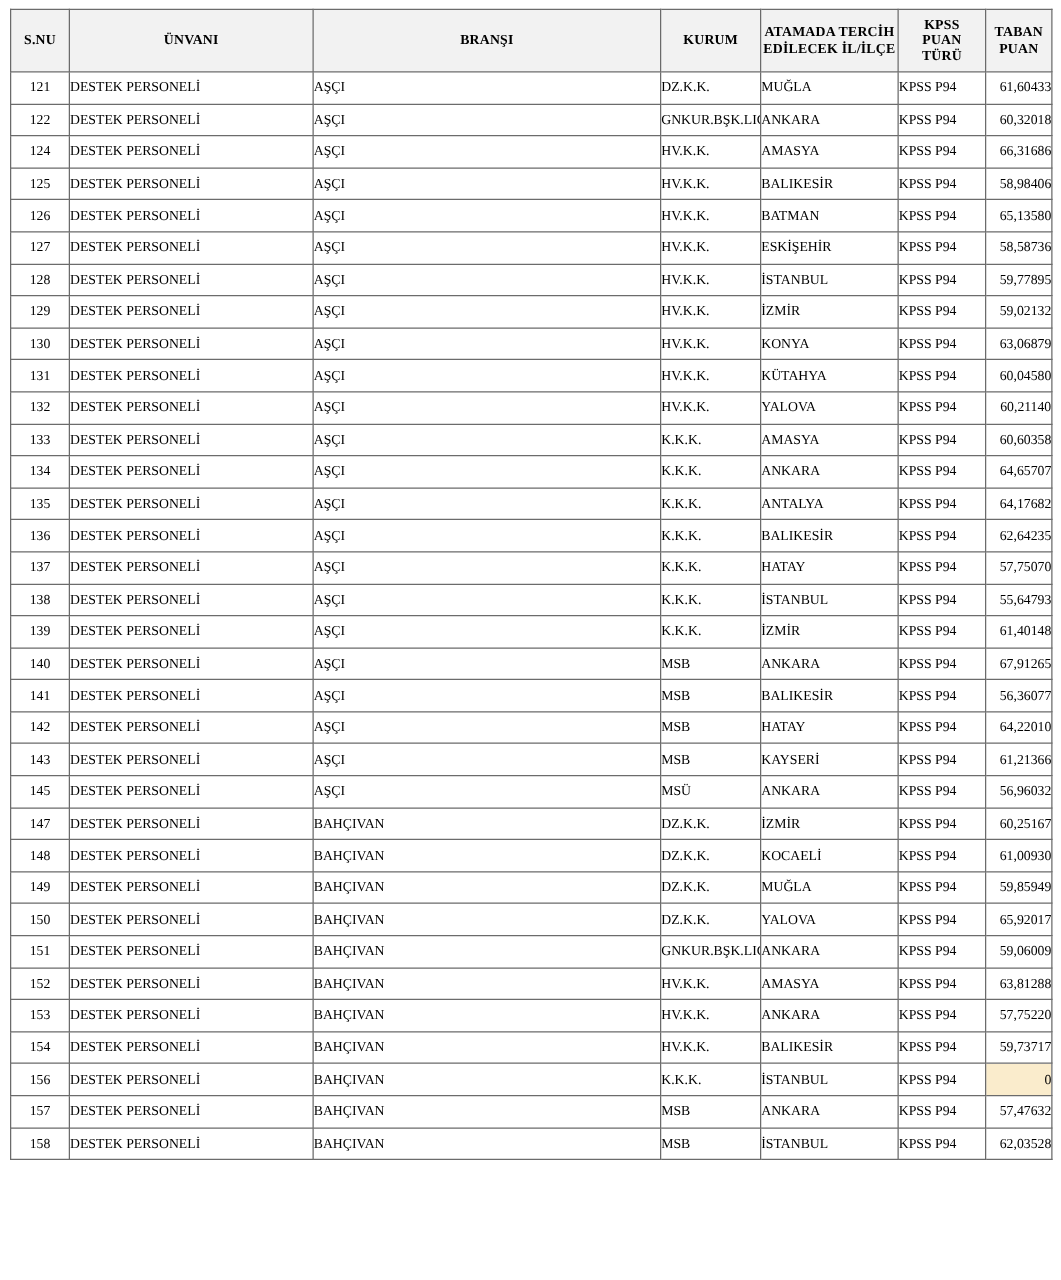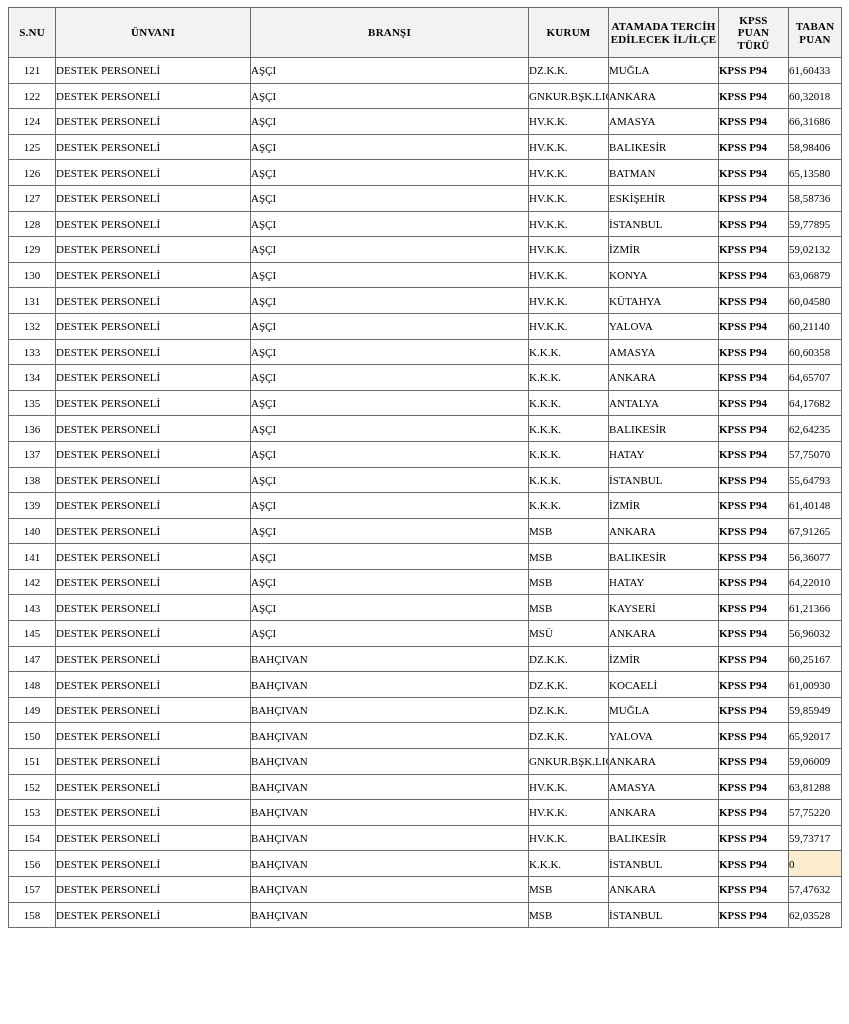--- a/index.html
+++ b/index.html
@@ -59,24 +59,23 @@
   td.c-kurum,
   td.c-il {
     text-align: left;
     padding-left: 4px;
     font-size: 10.5px;
   }
   td.c-tur {
     text-align: left;
     padding-left: 4px;
     font-size: 10.5px;
-    font-weight: bold;
   }
   td.c-puan {
-    text-align: left;
+    text-align: right;
     font-size: 10.5px;
   }
   td.c-puan.hl {
     background: #faeccc;
   }
   col.w-sn      { width: 47px; }
   col.w-unvani  { width: 195px; }
   col.w-bransi  { width: 278px; }
   col.w-kurum   { width: 80px; }
   col.w-il      { width: 110px; }

